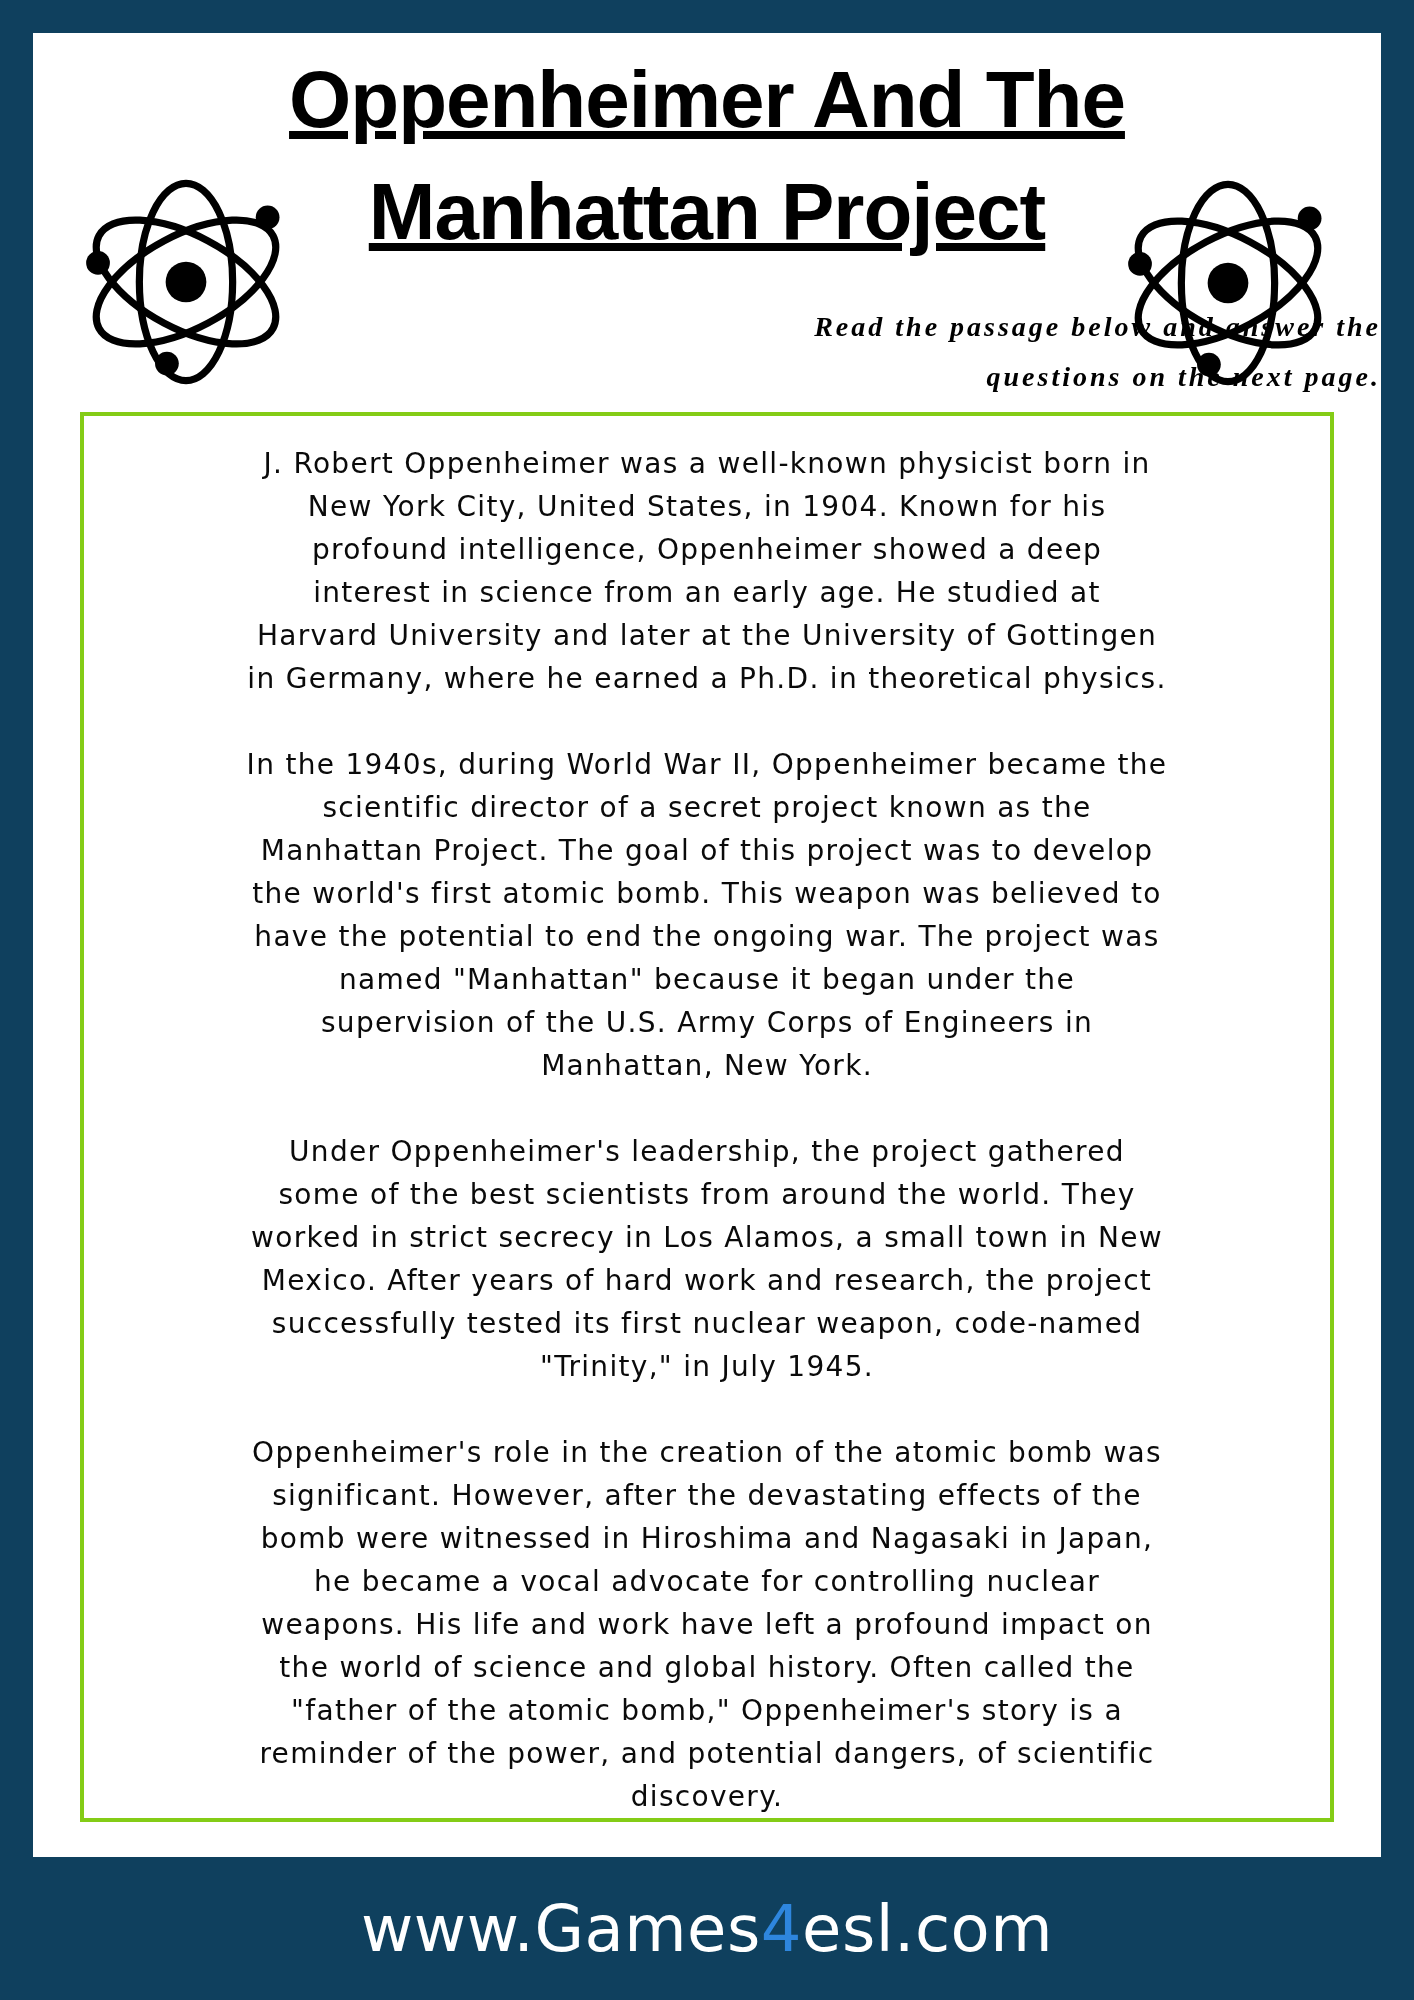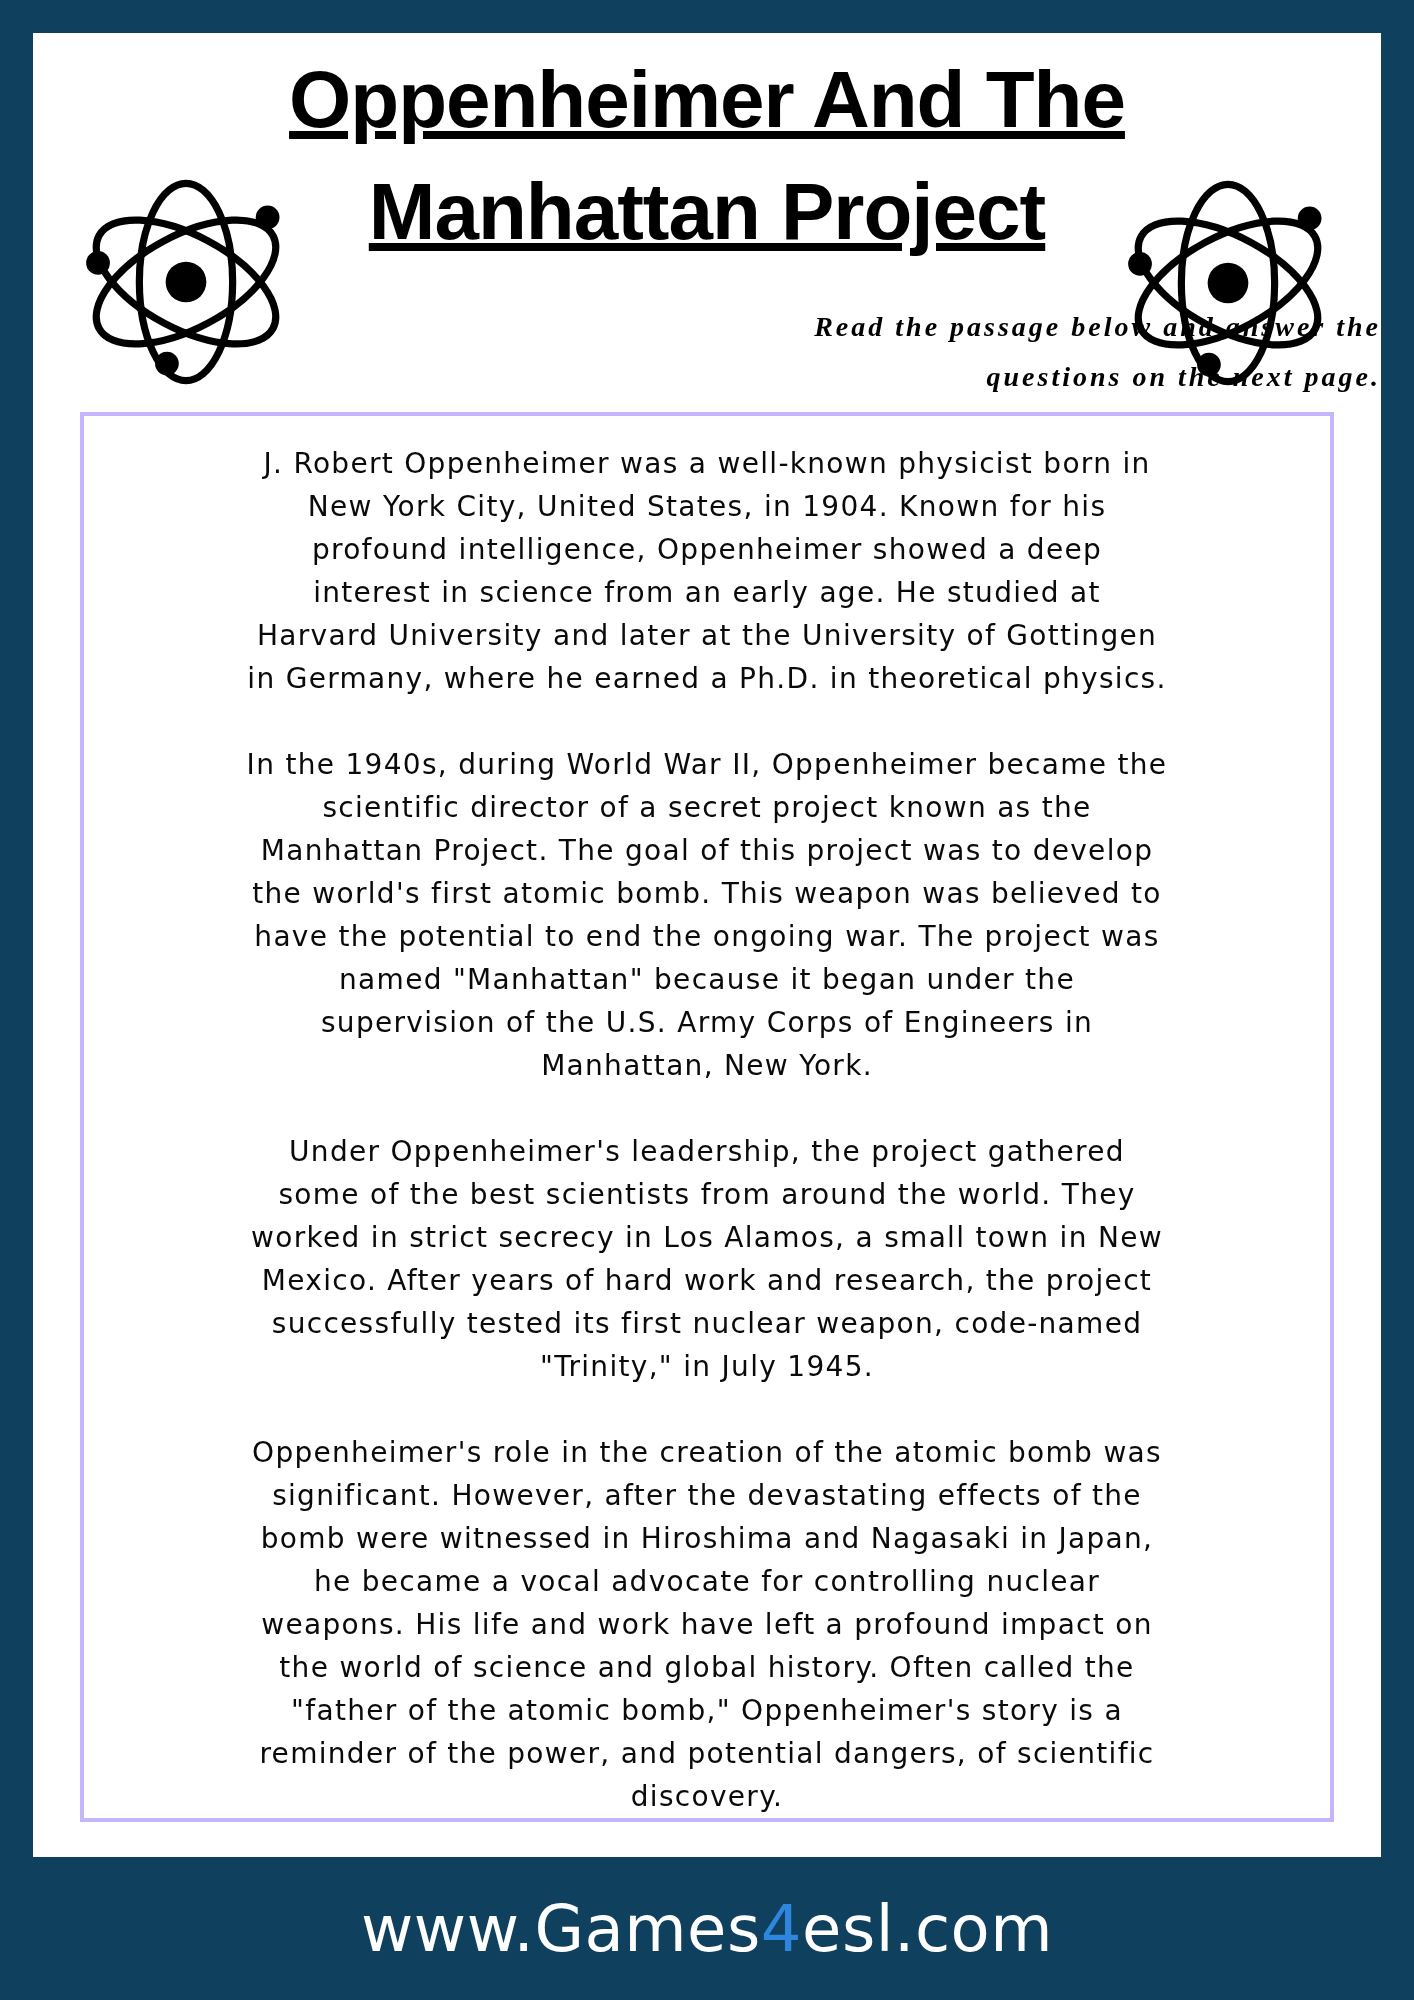--- a/index.html
+++ b/index.html
@@ -43,21 +43,21 @@
     letter-spacing: 3px;
     color: #000000;
     white-space: pre-line;
     text-align: right;
   }
   .passage-box {
     box-sizing: border-box;
     margin: 10px auto 0 auto;
     width: 1254px;
     height: 1410px;
-    border: 4px solid #c4b5fd;
+    border: 4px solid #84cc16;
     padding: 26px 20px 0 20px;
     background: #ffffff;
   }
   .passage-box p {
     margin: 0 0 43px 0;
     font-family: "DejaVu Sans", sans-serif;
     font-size: 28px;
     line-height: 43px;
     letter-spacing: 1.3px;
     color: #0a0a0a;

